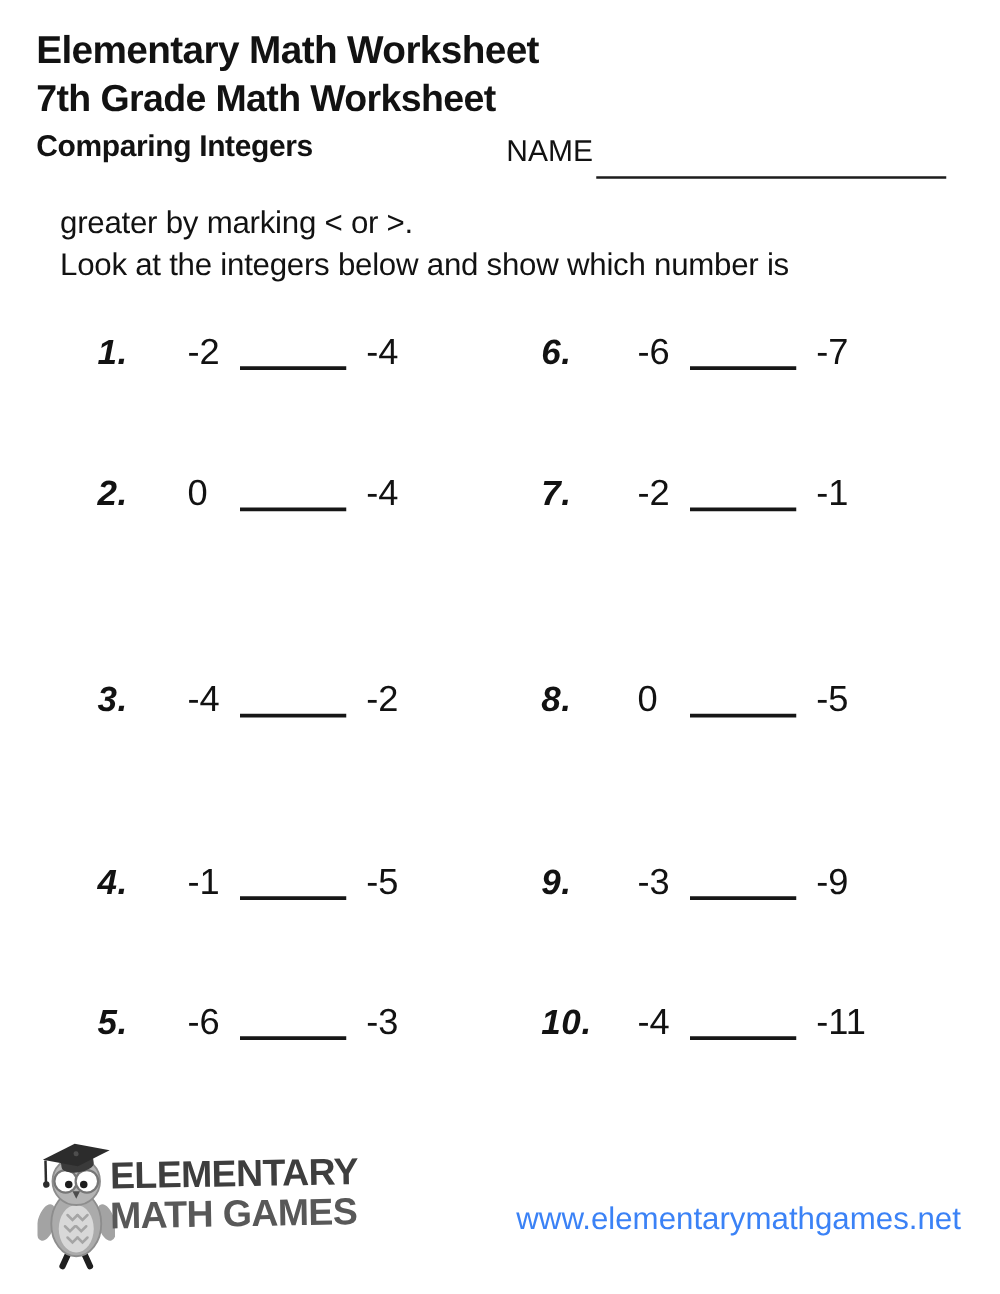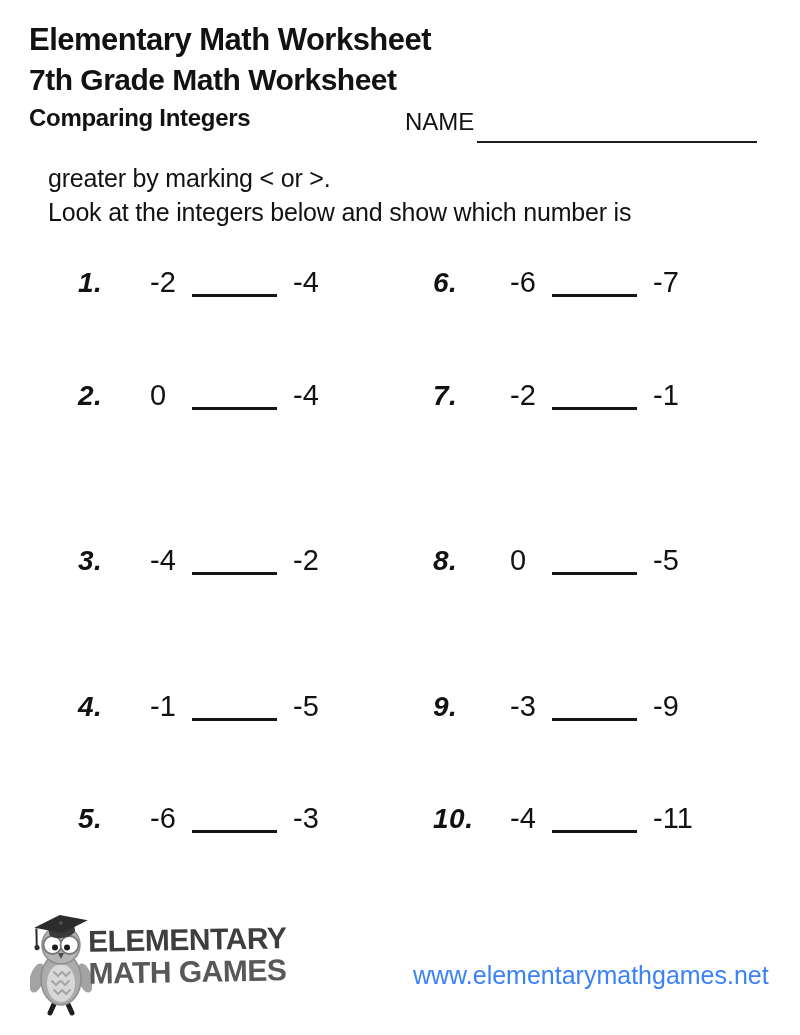--- a/index.html
+++ b/index.html
@@ -68,21 +68,21 @@
     vertical-align: -5px;
     margin-right: 16px;
   }
   .pval-r { display: inline-block; }
 
   
   .logo { position: absolute; left: 30px; top: 912px; width: 240px; height: 105px; }
   .owl { position: absolute; left: 0; top: 0; width: 62px; height: 104px; }
   .logo-text {
     position: absolute; left: 58px; top: 12px;
-    font-weight: 700; letter-spacing: -0.5px; text-align: right;
+    font-weight: 700; letter-spacing: -0.5px;
   }
   .logo-line1 {
     font-size: 30px; line-height: 32px; color: #3e3e3e;
     transform: rotate(-1deg);
   }
   .logo-line2 {
     font-size: 30px; line-height: 32px; color: #585858;
     transform: rotate(-1deg);
   }
   .website {

